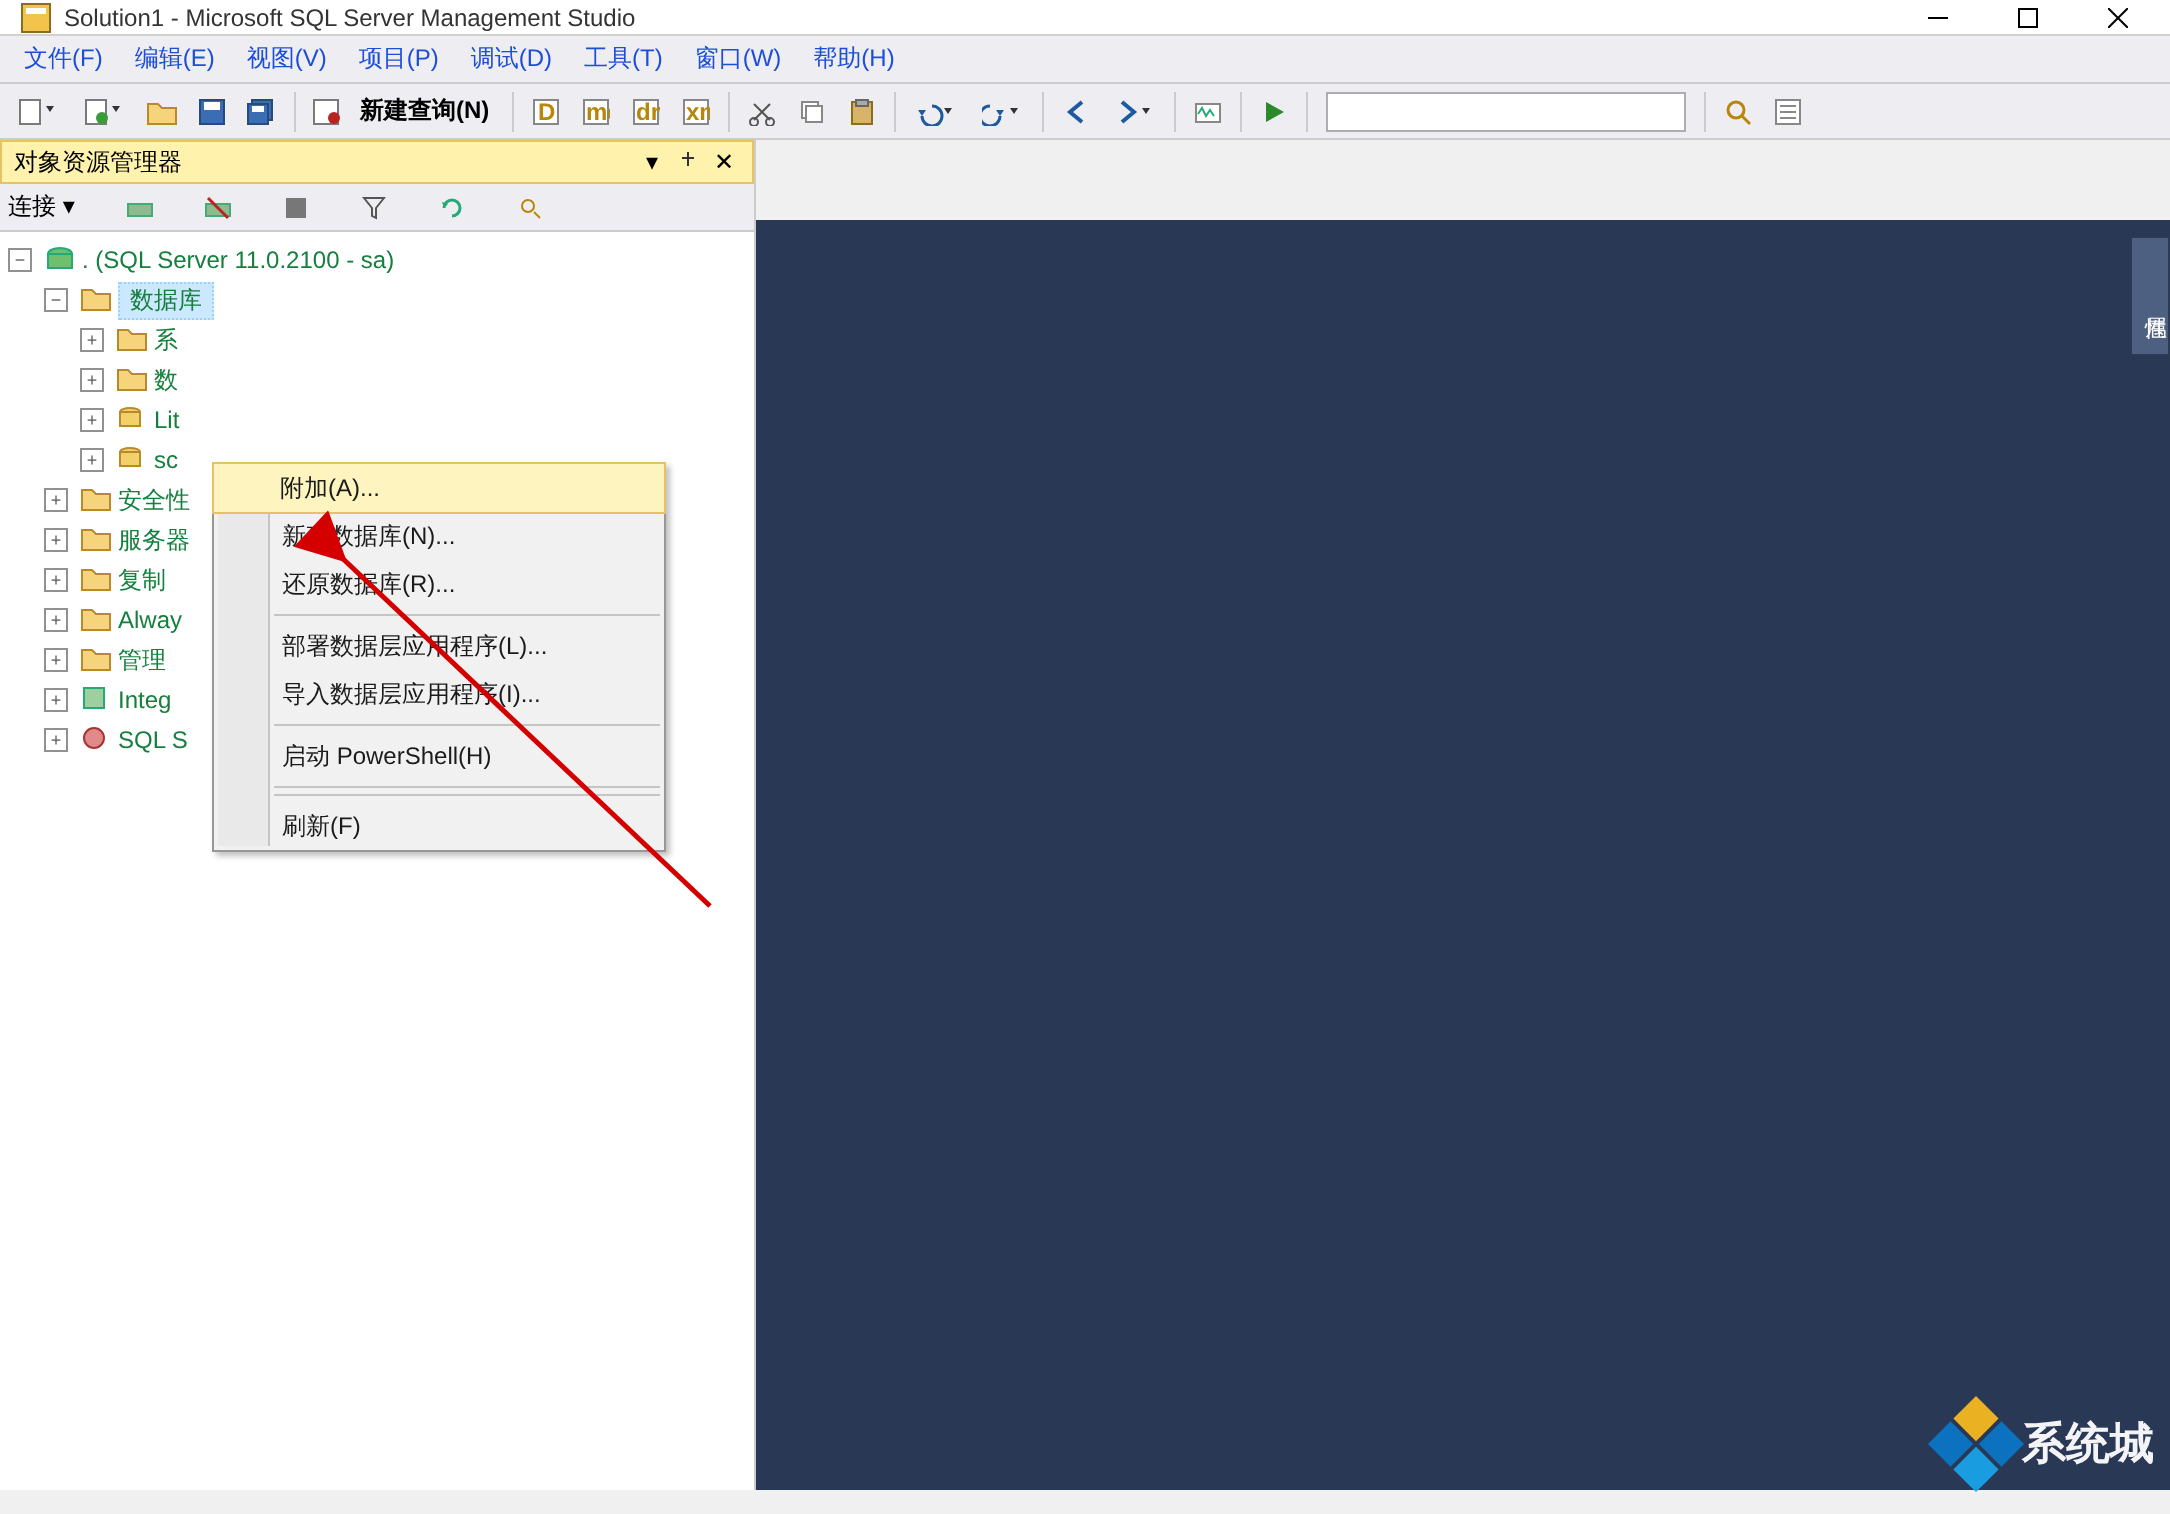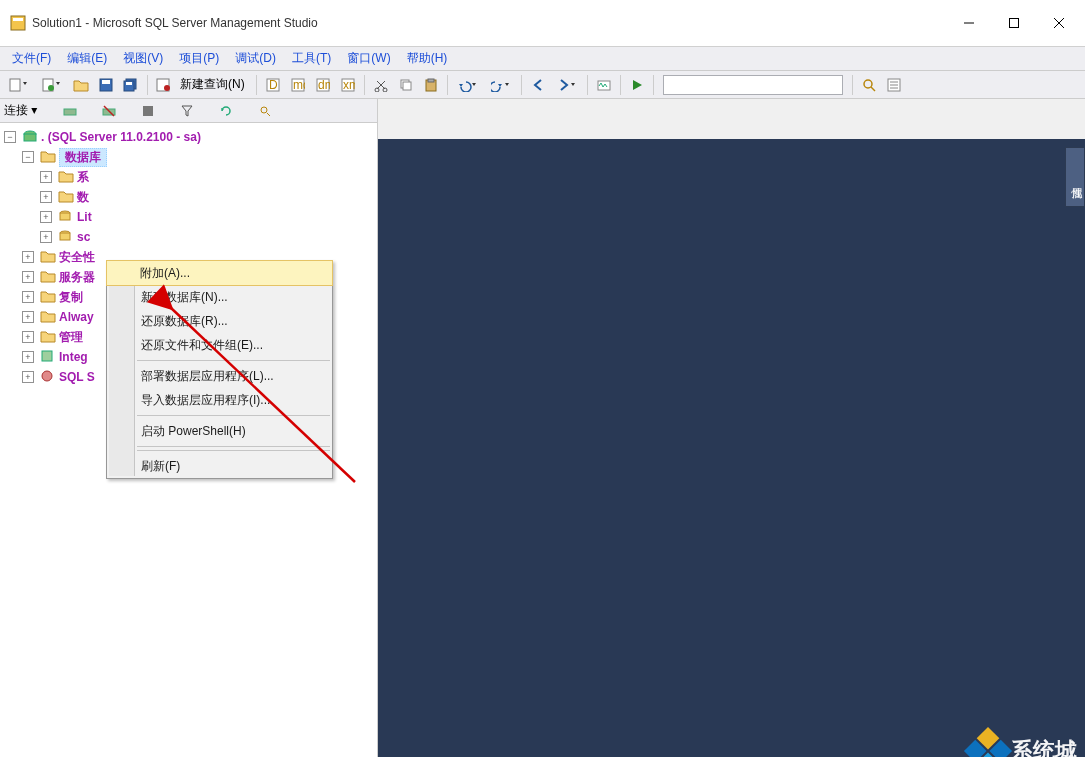--- a/index.html
+++ b/index.html
@@ -1,30 +1,30 @@
 <!DOCTYPE html>
 <html><head>
 <meta charset="utf-8">
 <style>
 * { box-sizing: border-box; font-family: "Microsoft YaHei", "Segoe UI", sans-serif; font-size: 12px; }
 body { margin: 0; padding: 0; width: 1085px; height: 757px; background: #f0f0f0; overflow: hidden; position: relative; }
 
 
-.titlebar { height: 47px; background: #fff; display: flex; align-items: center; padding: 0 4px; border-bottom: 1px solid #d0d0d0; }
+.titlebar { height: 18px; background: #fff; display: flex; align-items: center; padding: 0 4px; border-bottom: 1px solid #d0d0d0; }
 .titlebar .app-icon { width: 16px; height: 16px; margin: 0 6px; }
 .titlebar .title { flex: 1; color: #333; }
 .win-controls { display: flex; height: 100%; }
 .win-btn { width: 45px; height: 100%; display: flex; align-items: center; justify-content: center; color: #333; }
 
 
 .menubar { height: 24px; background: #eeeef2; display: flex; align-items: center; padding: 0 4px; border-bottom: 1px solid #ccc; }
 .menu-item { padding: 2px 8px; color: #1d4ed8; cursor: default; }
 
 
-.toolbar { height: 28px; background: #eeeef2; display: flex; align-items: center; padding: 0 4px; border-bottom: 1px solid #ccc; gap: 3px; }
+.toolbar { height: 28px; background: #eeeef2; display: flex; align-items: center; padding: 0 4px; border-bottom: 1px solid #ccc; gap: 3px; font-weight: bold; }
 .tool-btn { width: 22px; height: 22px; display: flex; align-items: center; justify-content: center; border: 1px solid transparent; }
 .tool-btn.drop { width: 30px; }
 .sep { width: 1px; height: 20px; background: #ccc; margin: 0 2px; }
 .tool-text { padding: 0 6px 0 2px; }
 .tool-combo { width: 180px; height: 20px; border: 1px solid #abadb3; background: #fff; margin: 0 4px; }
 
 
 .main { display: flex; height: calc(757px - 30px - 24px - 28px); position: relative; }
 .doc-area { flex: 1; background: #293955; position: relative; margin-top: 40px; }
 
@@ -35,21 +35,21 @@
 .panel-title .pbtn { width: 16px; height: 16px; display:flex; align-items:center; justify-content:center; margin-left:2px; }
 .panel-toolbar { height: 24px; background: #eeeef2; border-bottom: 1px solid #ccc; display: flex; align-items: center; padding: 0 4px; gap: 19px; }
 .panel-toolbar .lbl { margin-right: 4px; }
 .pt-btn { width: 20px; height: 20px; display:flex; align-items:center; justify-content:center; }
 
 
 .tree { flex: 1; background: #fff; padding: 4px 0; overflow: hidden; }
 .tree-row { display: flex; align-items: center; height: 20px; padding-left: 4px; white-space: nowrap; }
 .twist { width: 12px; height: 12px; border: 1px solid #919191; display: flex; align-items: center; justify-content: center; margin-right: 3px; font-size: 9px; line-height: 9px; color: #595959; background:#fff; }
 .node-icon { width: 16px; height: 16px; margin: 0 3px; }
-.node-label { color: #a21caf; font-weight: bold; }
+.node-label { color: #15803d; }
 .node-label.sel { background: #cce8ff; border: 1px dotted #99d1ff; padding: 0 5px; }
 .ind { display:inline-block; height:1px; }
 .i1 { width: 18px; } .i2 { width: 36px; }
 
 
 .context-menu { position: absolute; left: 106px; top: 161px; width: 227px; background: #f1f1f1; border: 1px solid #979797; box-shadow: 2px 2px 3px rgba(0,0,0,0.25); z-index: 50; }
 .cm-gutter { position: absolute; left: 2px; top: 2px; bottom: 2px; width: 26px; background: #e9e9e9; border-right: 1px solid #c5c5c5; }
 .cm-item { position: relative; height: 24px; display: flex; align-items: center; padding-left: 34px; color: #1b1b1b; }
 .cm-item.hover { background: #fdf4bf; border: 1px solid #e5c365; margin: -1px; padding-left: 33px; height: 26px; }
 .cm-item .arrow { position: absolute; right: 8px; }
@@ -253,20 +253,31 @@
         <line x1="3" y1="4" x2="11" y2="4" stroke="#888"></line>
         <line x1="3" y1="7" x2="11" y2="7" stroke="#888"></line>
         <line x1="3" y1="10" x2="11" y2="10" stroke="#888"></line>
       </svg>
     </div>
 </div>
 
 <div class="main">
 
   <div class="panel">
+    <div class="panel-title">
+      <span>对象资源管理器</span>
+      <span class="spacer"></span>
+      <span class="pbtn">▾</span>
+      <span class="pbtn">
+          <svg width="10" height="10">
+            <path d="M5 0 v7 M2 3 h6" stroke="#333"></path>
+          </svg>
+        </span>
+      <span class="pbtn">✕</span>
+    </div>
     <div class="panel-toolbar">
       <span class="lbl">连接 ▾</span>
       <div class="pt-btn">
           <svg width="14" height="14">
             <rect x="1" y="5" width="12" height="6" fill="#8fb98f" stroke="#4a7"></rect>
           </svg>
         </div>
       <div class="pt-btn">
           <svg width="14" height="14">
             <rect x="1" y="5" width="12" height="6" fill="#8fb98f" stroke="#4a7"></rect>
@@ -427,23 +438,20 @@
     <div id="cm-items">
         <div class="cm-item hover">
           <span>附加(A)...</span>
         </div>
         <div class="cm-item">
           <span>新建数据库(N)...</span>
         </div>
         <div class="cm-item">
           <span>还原数据库(R)...</span>
         </div>
-        <div class="cm-item">
-          <span>还原文件和文件组(E)...</span>
-        </div>
         <div class="cm-sep"></div>
         <div class="cm-item">
           <span>部署数据层应用程序(L)...</span>
         </div>
         <div class="cm-item">
           <span>导入数据层应用程序(I)...</span>
         </div>
         <div class="cm-sep"></div>
         <div class="cm-item">
           <span>启动 PowerShell(H)</span>

